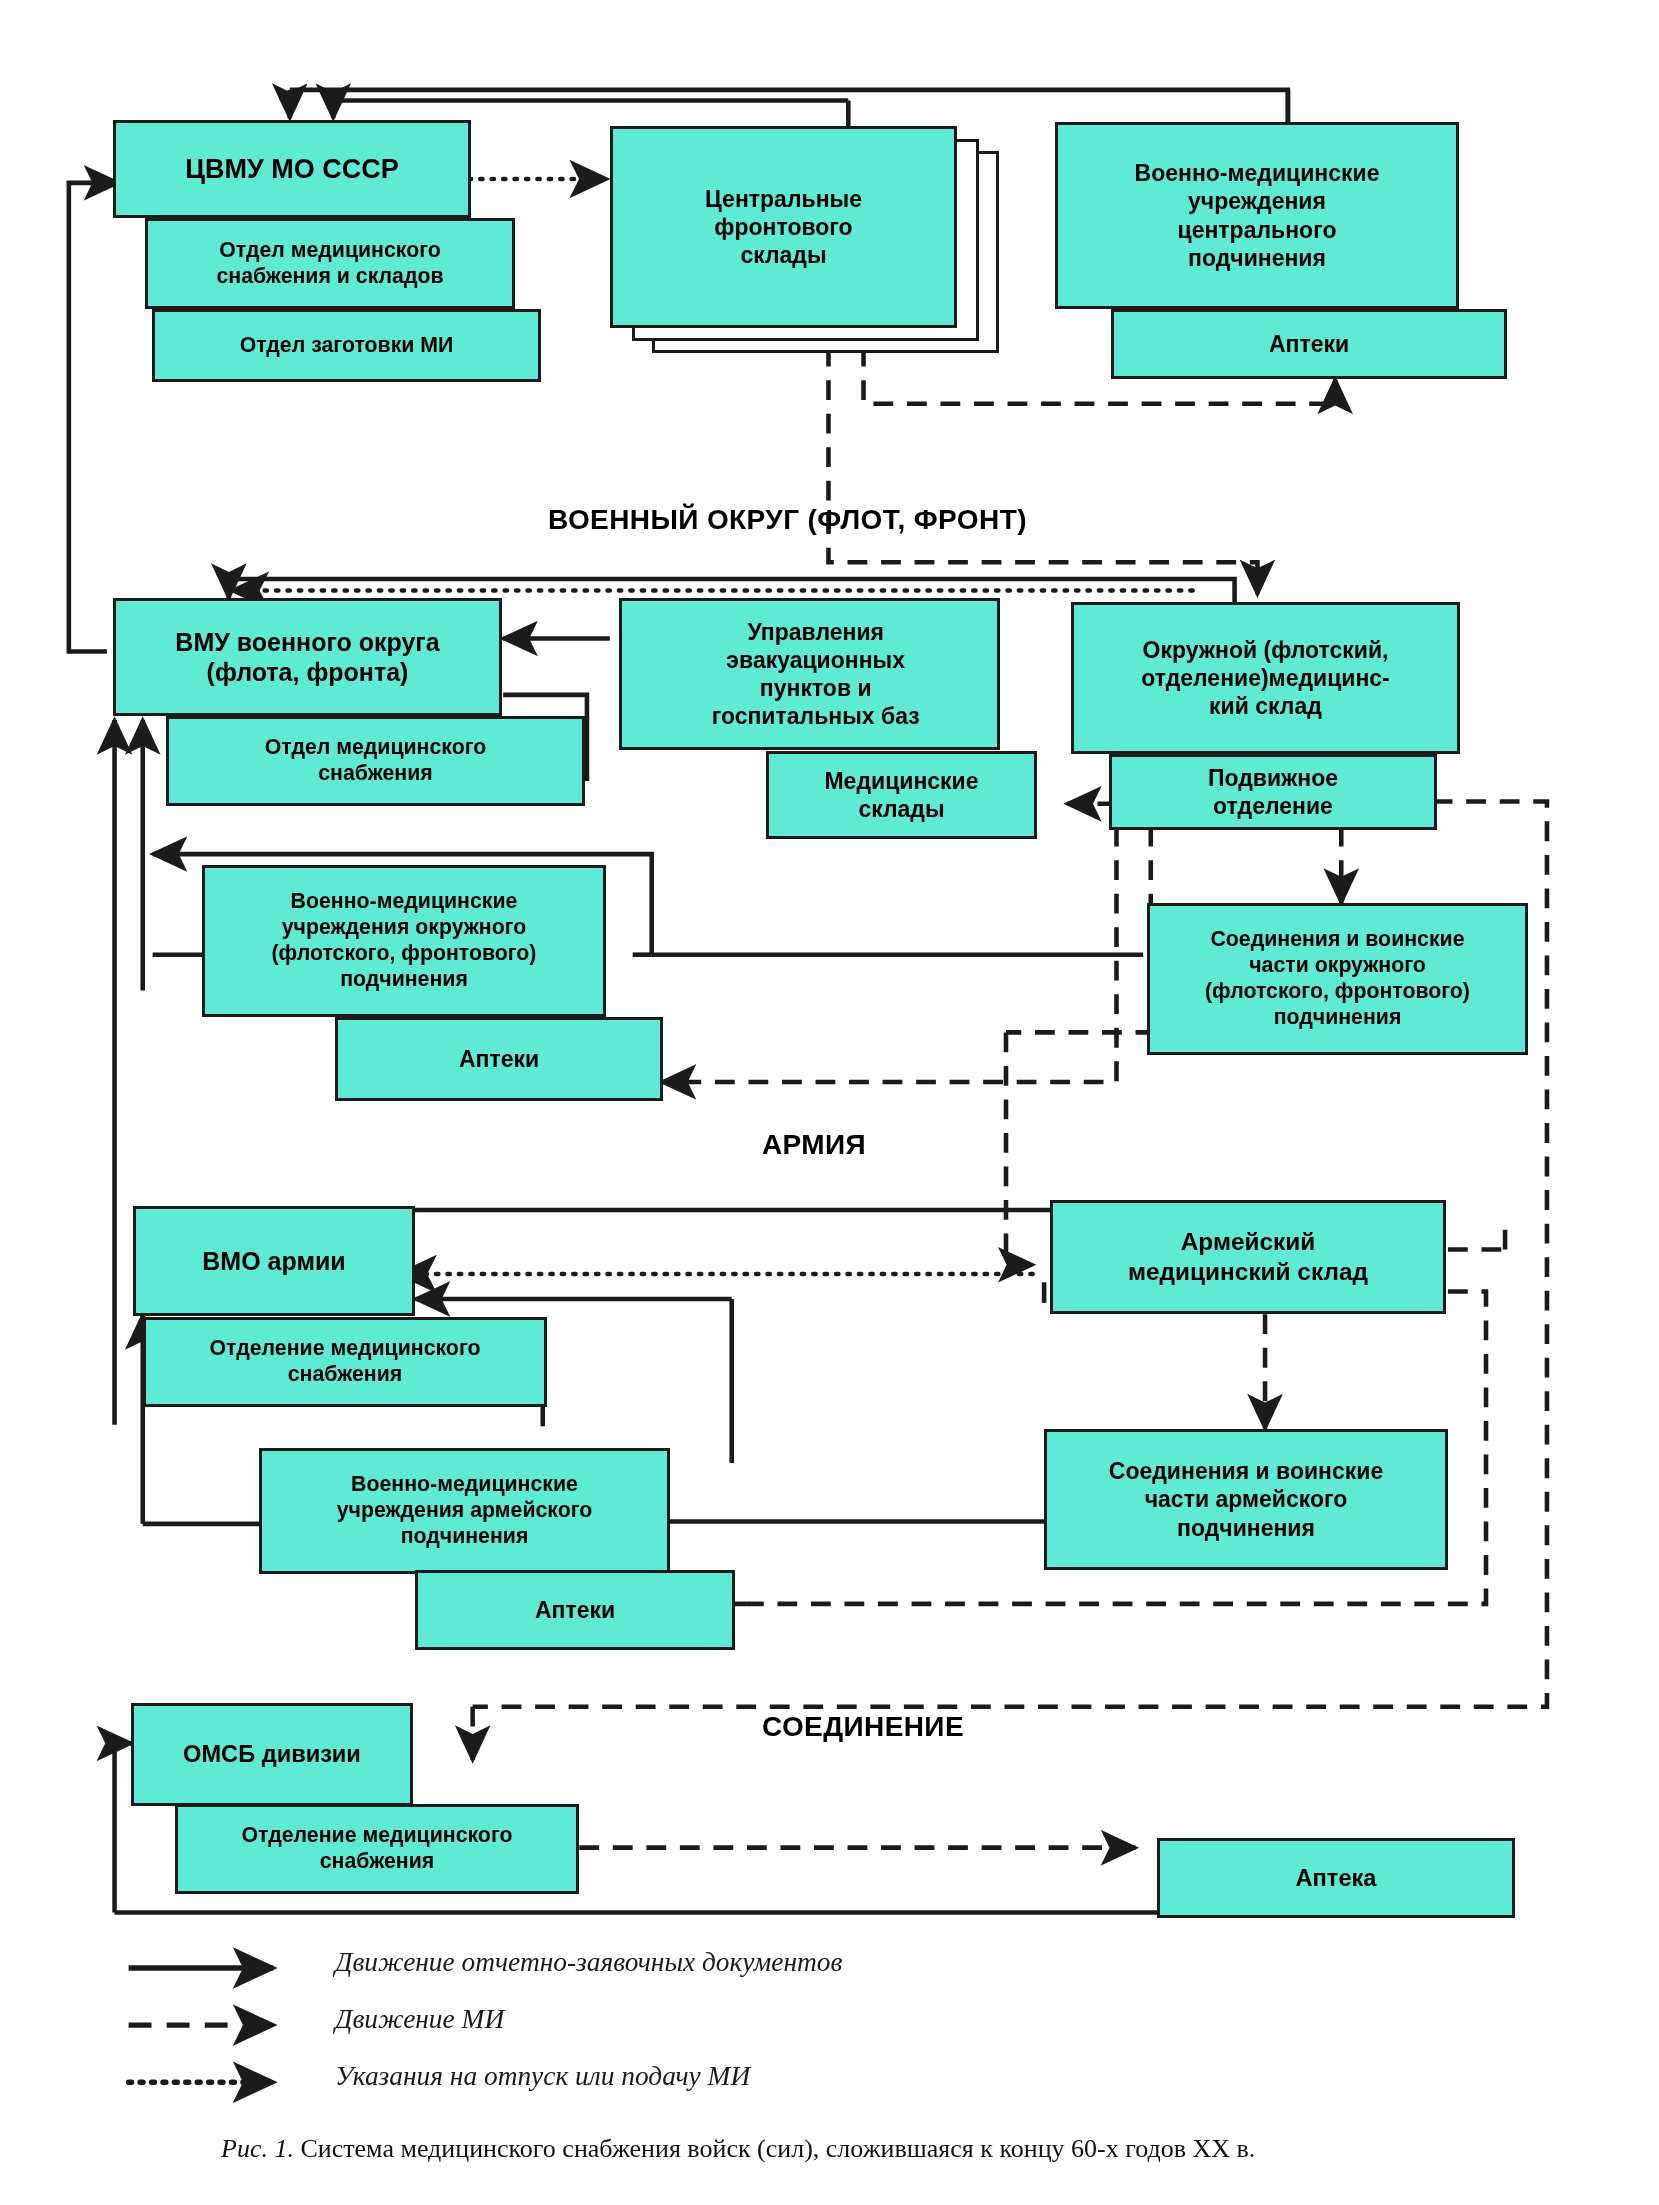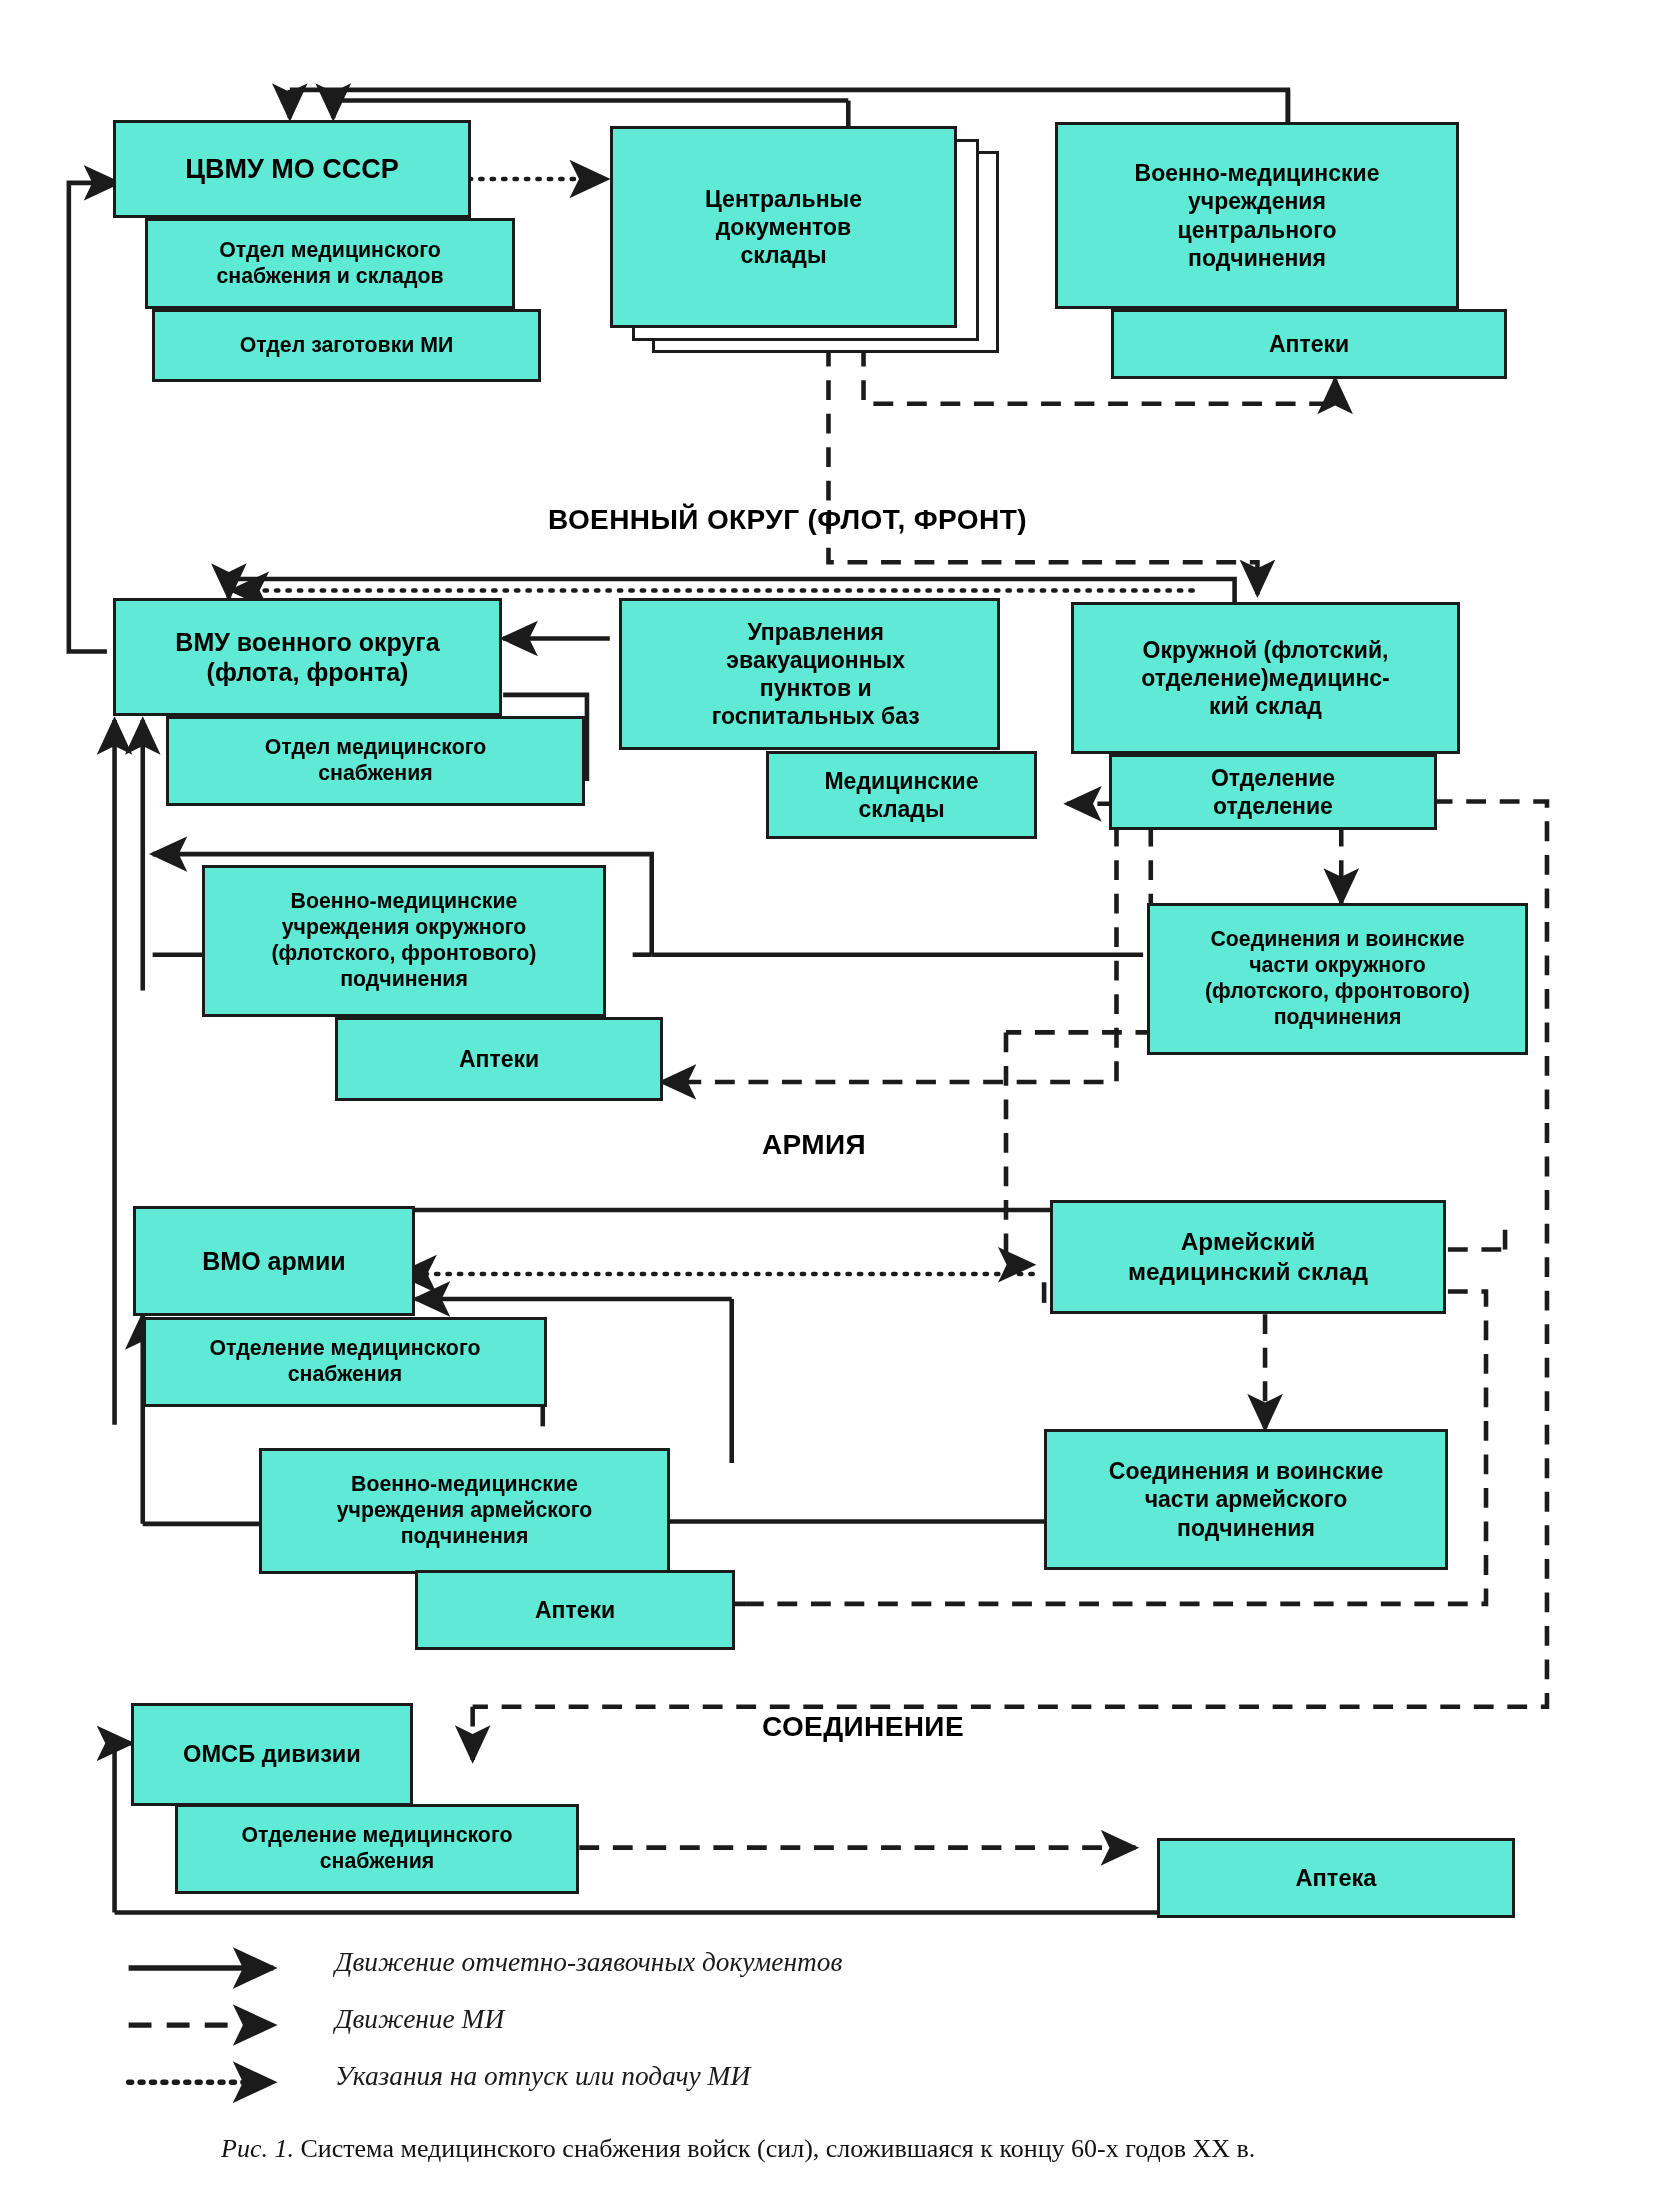--- a/index.html
+++ b/index.html
@@ -186,21 +186,21 @@
   </div>
 
   <div class="node thin" style="left:152px; top:309px; width:389px; height:73px; font-size:21.3px;">
     <span class="txt">Отдел заготовки МИ</span>
   </div>
 
   <div class="stack-back2" style="left:652px; top:151px; width:347px; height:202px;"></div>
   <div class="stack-back1" style="left:632px; top:139px; width:347px; height:202px;"></div>
   <div class="node" style="left:610px; top:126px; width:347px; height:202px; font-size:23px; white-space:pre-line;">
     <span class="txt">Центральные
-документов
+фронтового
 склады</span>
   </div>
 
   <div class="node" style="left:1055px; top:122px; width:404px; height:187px; font-size:23px; white-space:pre-line;">
     <span class="txt">Военно-медицинские
 учреждения
 центрального
 подчинения</span>
   </div>
 
@@ -232,21 +232,21 @@
 склады</span>
   </div>
 
   <div class="node" style="left:1071px; top:602px; width:389px; height:152px; font-size:23px; white-space:pre-line;">
     <span class="txt">Окружной (флотский,
 отделение)медицинс-
 кий склад</span>
   </div>
 
   <div class="node thin" style="left:1109px; top:754px; width:328px; height:76px; font-size:23px; white-space:pre-line;">
-    <span class="txt">Отделение
+    <span class="txt">Подвижное
 отделение</span>
   </div>
 
   <div class="node" style="left:202px; top:865px; width:404px; height:152px; font-size:21.3px; white-space:pre-line;">
     <span class="txt">Военно-медицинские
 учреждения окружного
 (флотского, фронтового)
 подчинения</span>
   </div>
 

